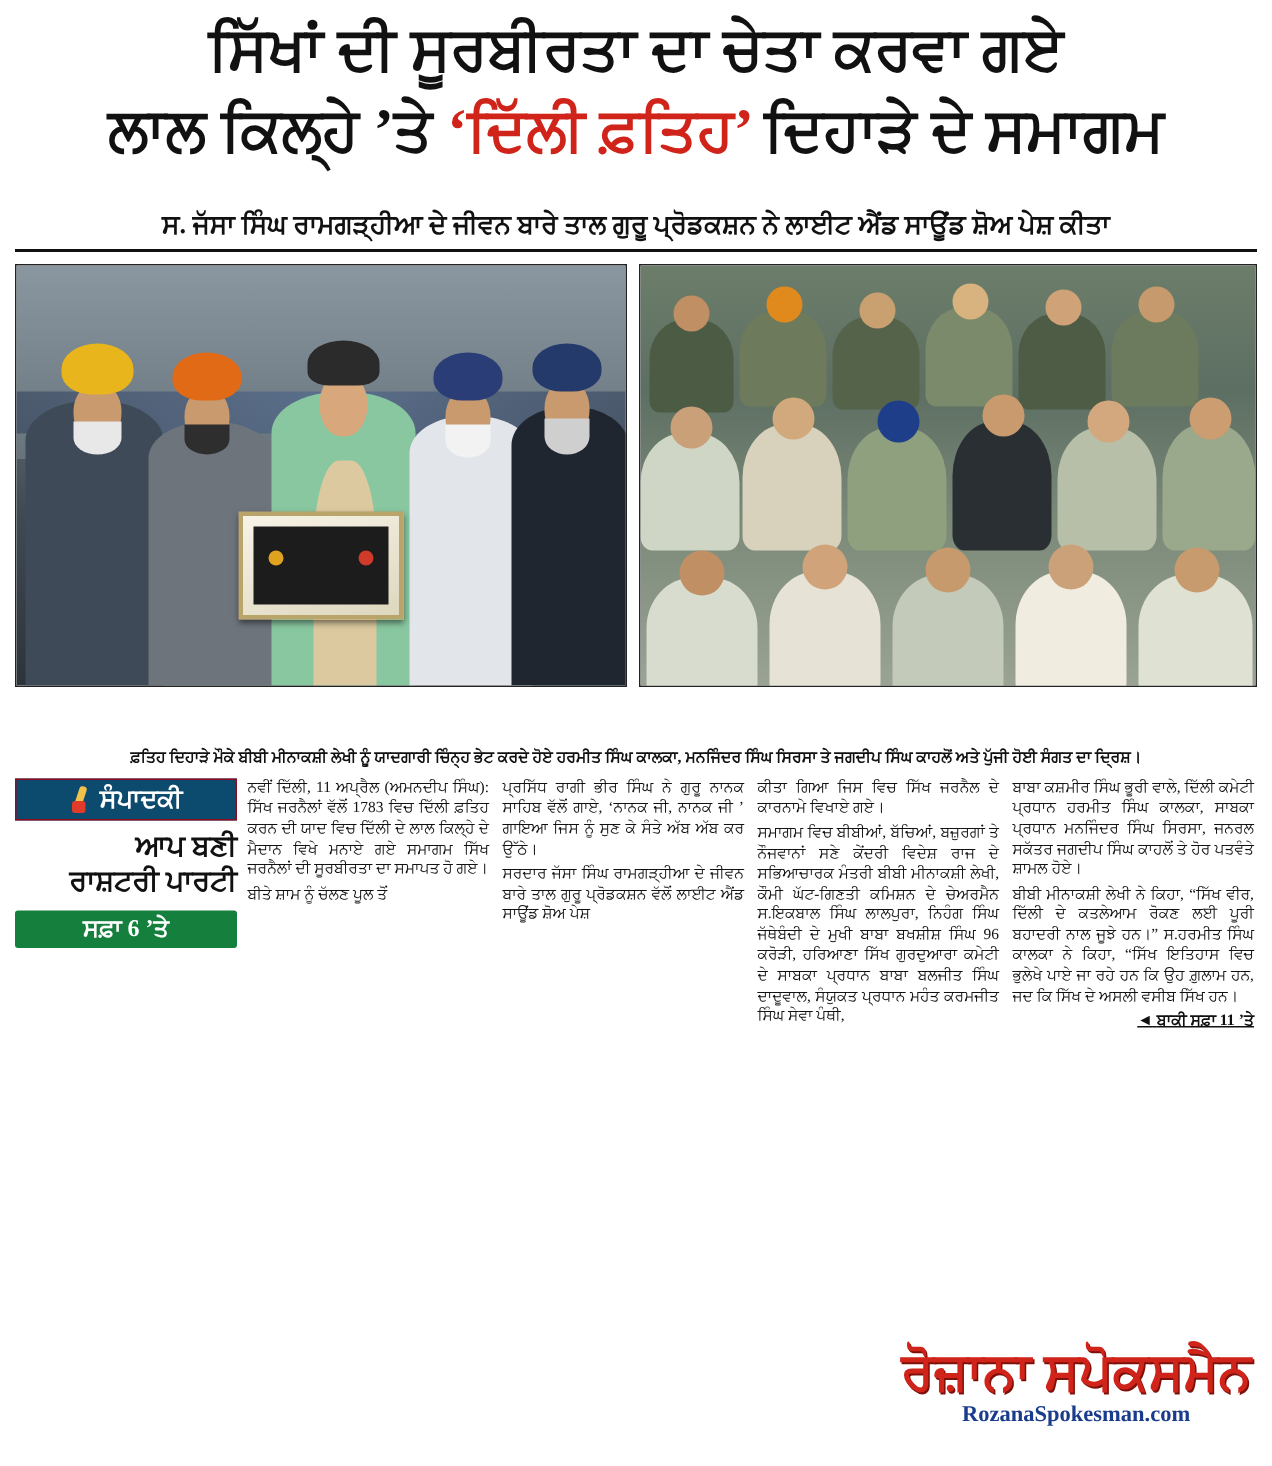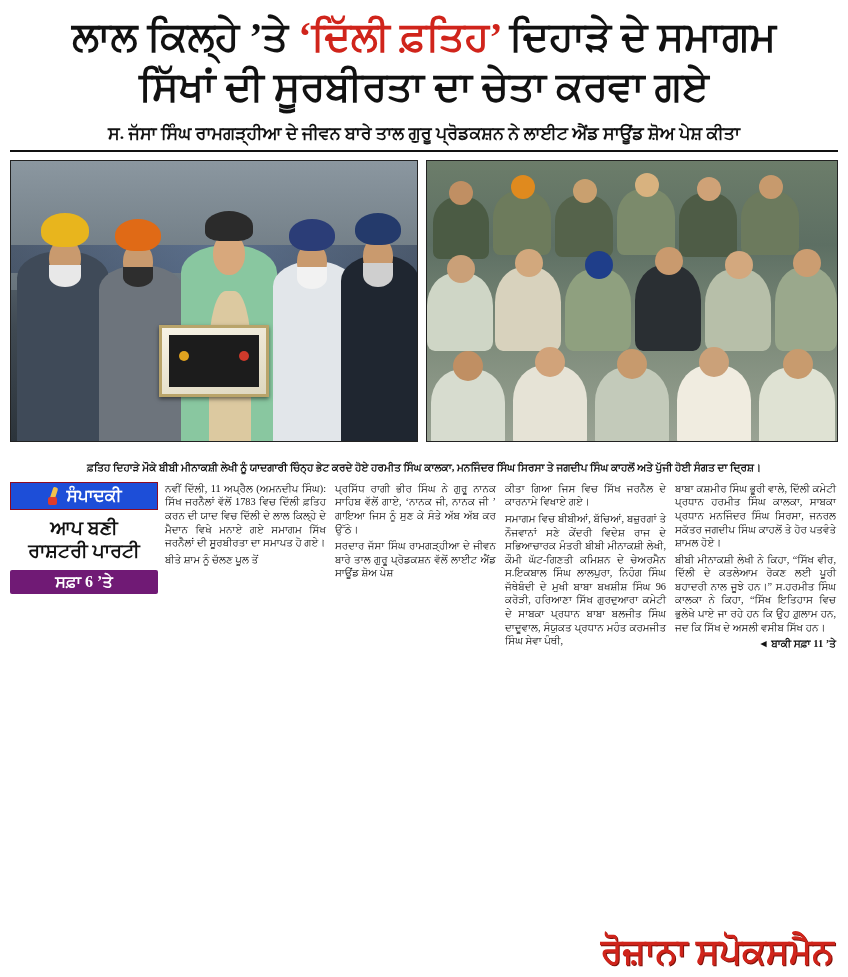--- a/index.html
+++ b/index.html
@@ -22,21 +22,21 @@
     color:#111;
     letter-spacing:0px;
     line-height:1.16;
     white-space:nowrap;
   }
   .hl1{font-size:40px;margin-top:8px;}
   .hl2{font-size:40px;margin-top:4px;}
   .hl-red{color:#d0241b;}
 
   .subhead{
-    margin-top:12px;
+    margin-top:28px;
     font-family:"Liberation Serif", serif;
     font-weight:bold;
     font-size:17.5px;
     color:#111;
     text-align:center;
     white-space:nowrap;
   }
   .rule{
     height:2px;background:#111;margin:6px 10px 0 10px;
   }
@@ -107,42 +107,43 @@
     position:absolute;border-radius:50%;
   }
   .body-blob{
     position:absolute;border-radius:42% 42% 12% 12%;
   }
 
   .caption{
     font-family:"Liberation Serif", serif;
     font-size:10.5px;
     text-align:center;
-    padding:20px 12px 0 12px;
-    color:#111;
-    font-weight:bold;
+    padding:6px 12px 0 12px;
+    color:#111;
+    font-weight:bold;
+    margin-top:36px;
   }
 
   
   .content{
     display:flex;
     padding:8px 10px 0 10px;
     box-sizing:border-box;
     gap:7px;
   }
 
   
   .editorial{
     width:148px;
     flex:0 0 148px;
     text-align:center;
   }
   .ed-head{
     display:flex;align-items:center;justify-content:center;gap:4px;
-    background:#1d4ed8;
+    background:#0c4a6e;
     color:#fff;
     font-family:"Liberation Serif", serif;
     font-weight:bold;
     font-size:17px;
     padding:3px 4px;
     border:1px solid #8f0b20;
   }
   .quill{
     width:16px;height:18px;position:relative;display:inline-block;
   }
@@ -154,31 +155,32 @@
     content:"";position:absolute;left:2px;top:10px;width:9px;height:8px;
     background:#e03b2b;border-radius:2px;
   }
   .ed-title{
     font-family:"Liberation Serif", serif;
     font-weight:bold;
     font-size:19px;
     line-height:1.22;
     margin-top:6px;
     color:#111;
+    text-align:right;
   }
   .ed-sub{
     font-family:"Liberation Serif", serif;
     font-size:13.5px;
     font-weight:bold;
     line-height:1.3;
     margin-top:7px;
   }
   .ed-page{
     margin-top:8px;
-    background:#701a75;
+    background:#15803d;
     color:#fff;
     font-family:"Liberation Serif", serif;
     font-weight:bold;
     font-size:16px;
     padding:3px 0;
     border-radius:2px;
   }
   .ed-foot{
     font-family:"Liberation Serif", serif;
     font-size:13.5px;
@@ -195,27 +197,28 @@
     text-align:justify;
     color:#111;
     padding-right:2px;
   }
   .col p{margin:0 0 3px 0;}
   .contd{
     text-align:right;
     font-weight:bold;
     font-size:10.5px;
     margin-top:1px;
+    text-decoration:underline;
   }
   .arrow-l{font-weight:bold;}
 
   
   .footer{
     position:absolute;
-    right:14px;bottom:8px;
+    right:14px;bottom:25px;
     text-align:center;
   }
   .logo-pb{
     font-family:"Liberation Serif", serif;
     font-weight:bold;
     font-size:35px;
     color:#d0241b;
     letter-spacing:0px;
     line-height:1;
     white-space:nowrap;
@@ -228,24 +231,24 @@
     color:#1a3c8c;
     margin-top:3px;
   }
 </style>
 </head>
 <body>
 
 <div class="page">
 
   <div class="headline-wrap">
+    <div class="hl-line hl2">ਸਿੱਖਾਂ ਦੀ ਸੂਰਬੀਰਤਾ ਦਾ ਚੇਤਾ ਕਰਵਾ ਗਏ</div>
     <div class="hl-line hl1">
       <span>ਲਾਲ ਕਿਲ੍ਹੇ ’ਤੇ </span><span class="hl-red">‘ਦਿੱਲੀ ਫ਼ਤਿਹ’</span><span> ਦਿਹਾੜੇ ਦੇ ਸਮਾਗਮ</span>
     </div>
-    <div class="hl-line hl2">ਸਿੱਖਾਂ ਦੀ ਸੂਰਬੀਰਤਾ ਦਾ ਚੇਤਾ ਕਰਵਾ ਗਏ</div>
     <div class="subhead">ਸ. ਜੱਸਾ ਸਿੰਘ ਰਾਮਗੜ੍ਹੀਆ ਦੇ ਜੀਵਨ ਬਾਰੇ ਤਾਲ ਗੁਰੂ ਪ੍ਰੋਡਕਸ਼ਨ ਨੇ ਲਾਈਟ ਐਂਡ ਸਾਊਂਡ ਸ਼ੋਅ ਪੇਸ਼ ਕੀਤਾ</div>
   </div>
   <div class="rule"></div>
 
   <div class="photos">
 
     <div class="photo left">
       <div class="ph-left-bg"></div>
       <div class="stage-wall"></div>
       <div class="banner-strip"></div>
@@ -359,15 +362,16 @@
       <p>ਬੀਬੀ ਮੀਨਾਕਸ਼ੀ ਲੇਖੀ ਨੇ ਕਿਹਾ, “ਸਿੱਖ ਵੀਰ, ਦਿੱਲੀ ਦੇ ਕਤਲੇਆਮ ਰੋਕਣ ਲਈ ਪੂਰੀ ਬਹਾਦਰੀ ਨਾਲ ਜੂਝੇ ਹਨ।” ਸ.ਹਰਮੀਤ ਸਿੰਘ ਕਾਲਕਾ ਨੇ ਕਿਹਾ, “ਸਿੱਖ ਇਤਿਹਾਸ ਵਿਚ ਭੁਲੇਖੇ ਪਾਏ ਜਾ ਰਹੇ ਹਨ ਕਿ ਉਹ ਗ਼ੁਲਾਮ ਹਨ, ਜਦ ਕਿ ਸਿੱਖ ਦੇ ਅਸਲੀ ਵਸੀਬ ਸਿੱਖ ਹਨ।</p>
       <div class="contd">
         <span class="arrow-l">◄</span>
         <span>ਬਾਕੀ ਸਫ਼ਾ 11 ’ਤੇ</span>
       </div>
     </div>
   </div>
 
   <div class="footer">
     <div class="logo-pb">ਰੋਜ਼ਾਨਾ ਸਪੋਕਸਮੈਨ</div>
+    <div class="logo-en">RozanaSpokesman.com</div>
   </div>
 
 </div>
 
 </body></html>

